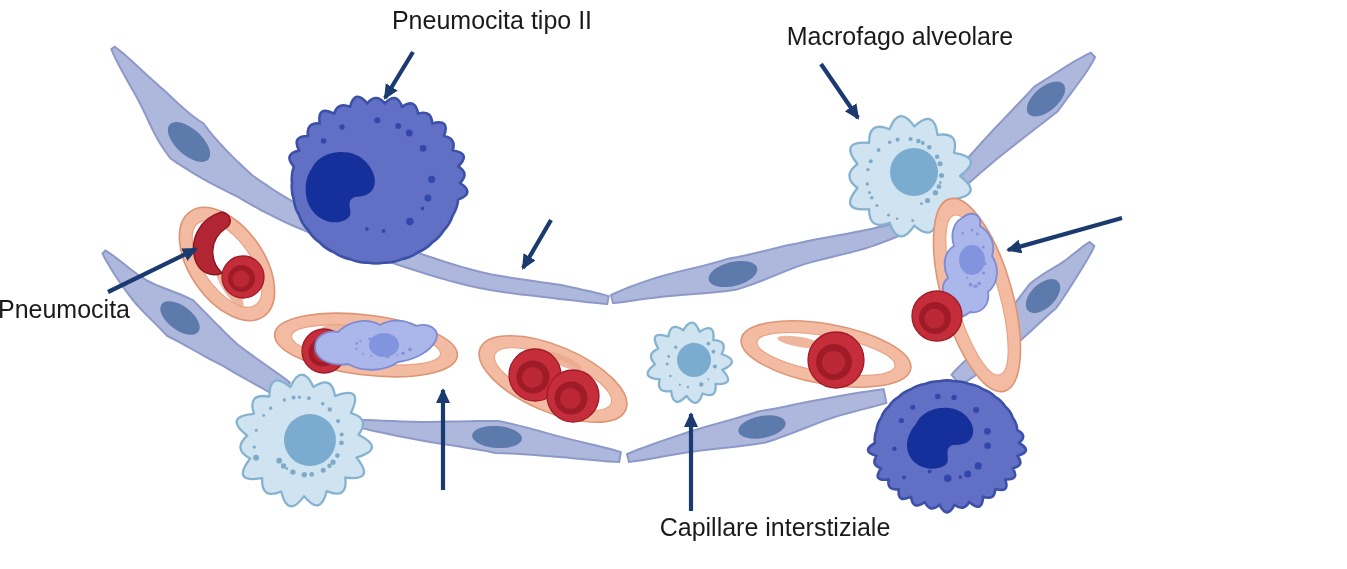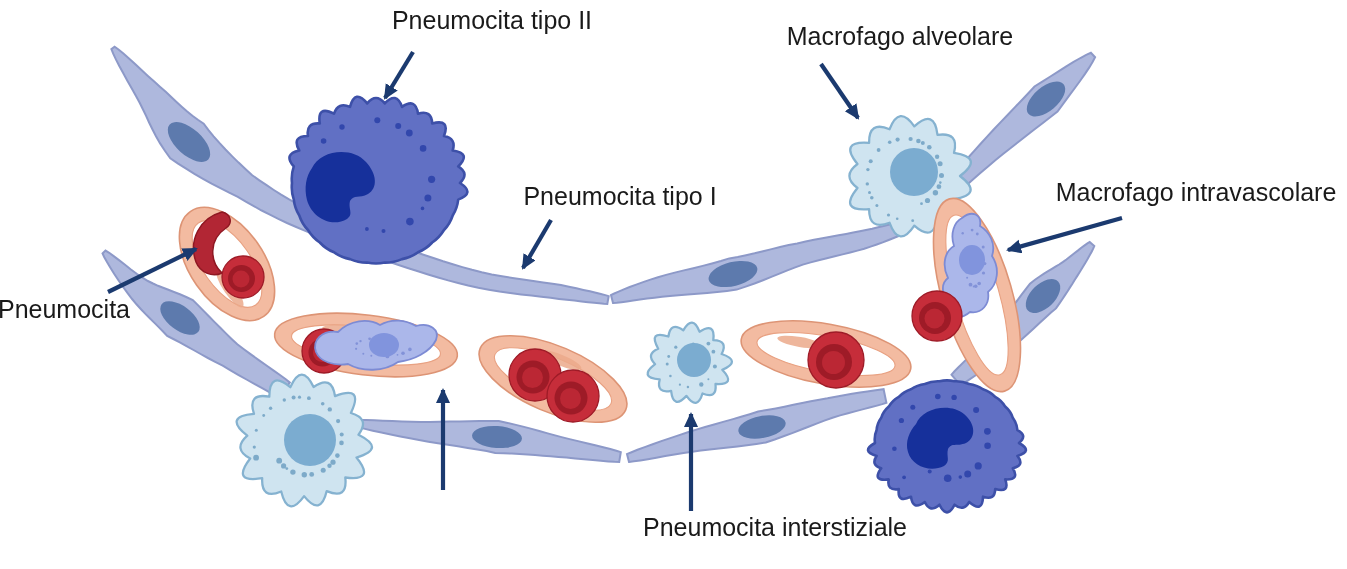--- a/index.html
+++ b/index.html
@@ -306,17 +306,15 @@
       <line class="arrow" x1="551" y1="220" x2="523" y2="268" marker-end="url(#ah)"></line>
       <line class="arrow" x1="1122" y1="218" x2="1008" y2="250" marker-end="url(#ah)"></line>
       <line class="arrow" x1="108" y1="292" x2="196" y2="249" marker-end="url(#ah)"></line>
       <line class="arrow" x1="443" y1="490" x2="443" y2="390" marker-end="url(#ah)"></line>
       <line class="arrow" x1="691" y1="511" x2="691" y2="414" marker-end="url(#ah)"></line>
     </g>
   </svg>
 
   <div class="lbl" style="left:492px;top:6px">Pneumocita tipo II</div>
   <div class="lbl" style="left:900px;top:22px">Macrofago alveolare</div>
-  <div class="lbl" style="left:620px;top:182px">Pneumocita tipo I</div>
-  <div class="lbl" style="left:1196px;top:178px">Macrofago intravascolare</div>
   <div class="lbl" style="left:64px;top:295px">Pneumocita</div>
-  <div class="lbl" style="left:775px;top:513px">Pneumocita interstiziale</div>
+  <div class="lbl" style="left:775px;top:513px">Capillare interstiziale</div>
 </div>
 
 </body></html>

